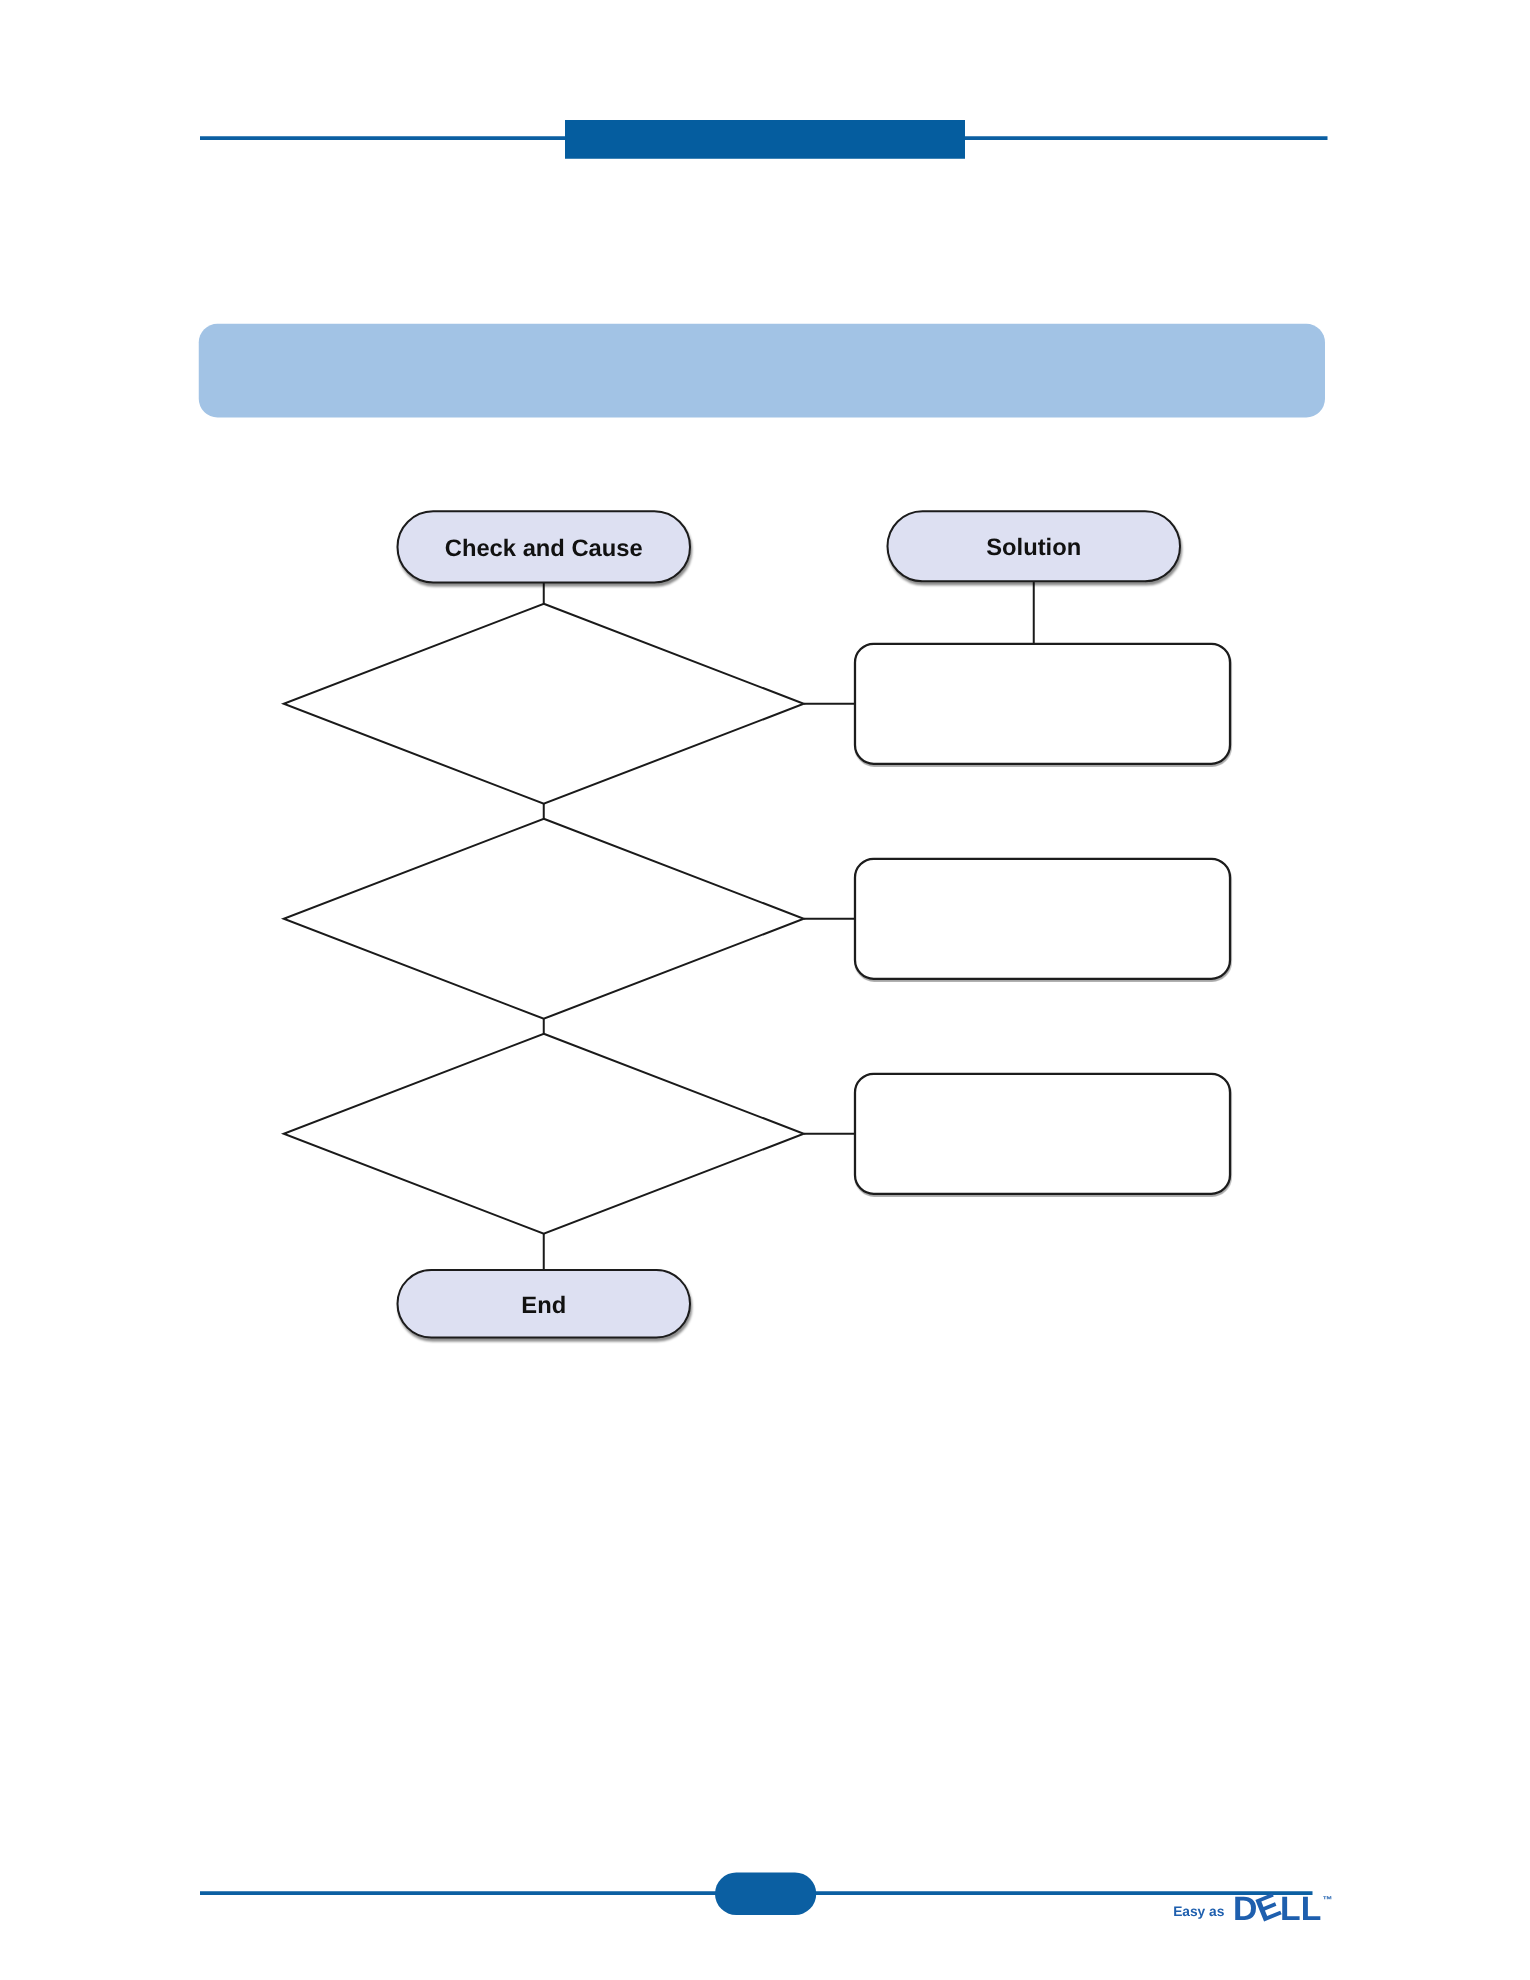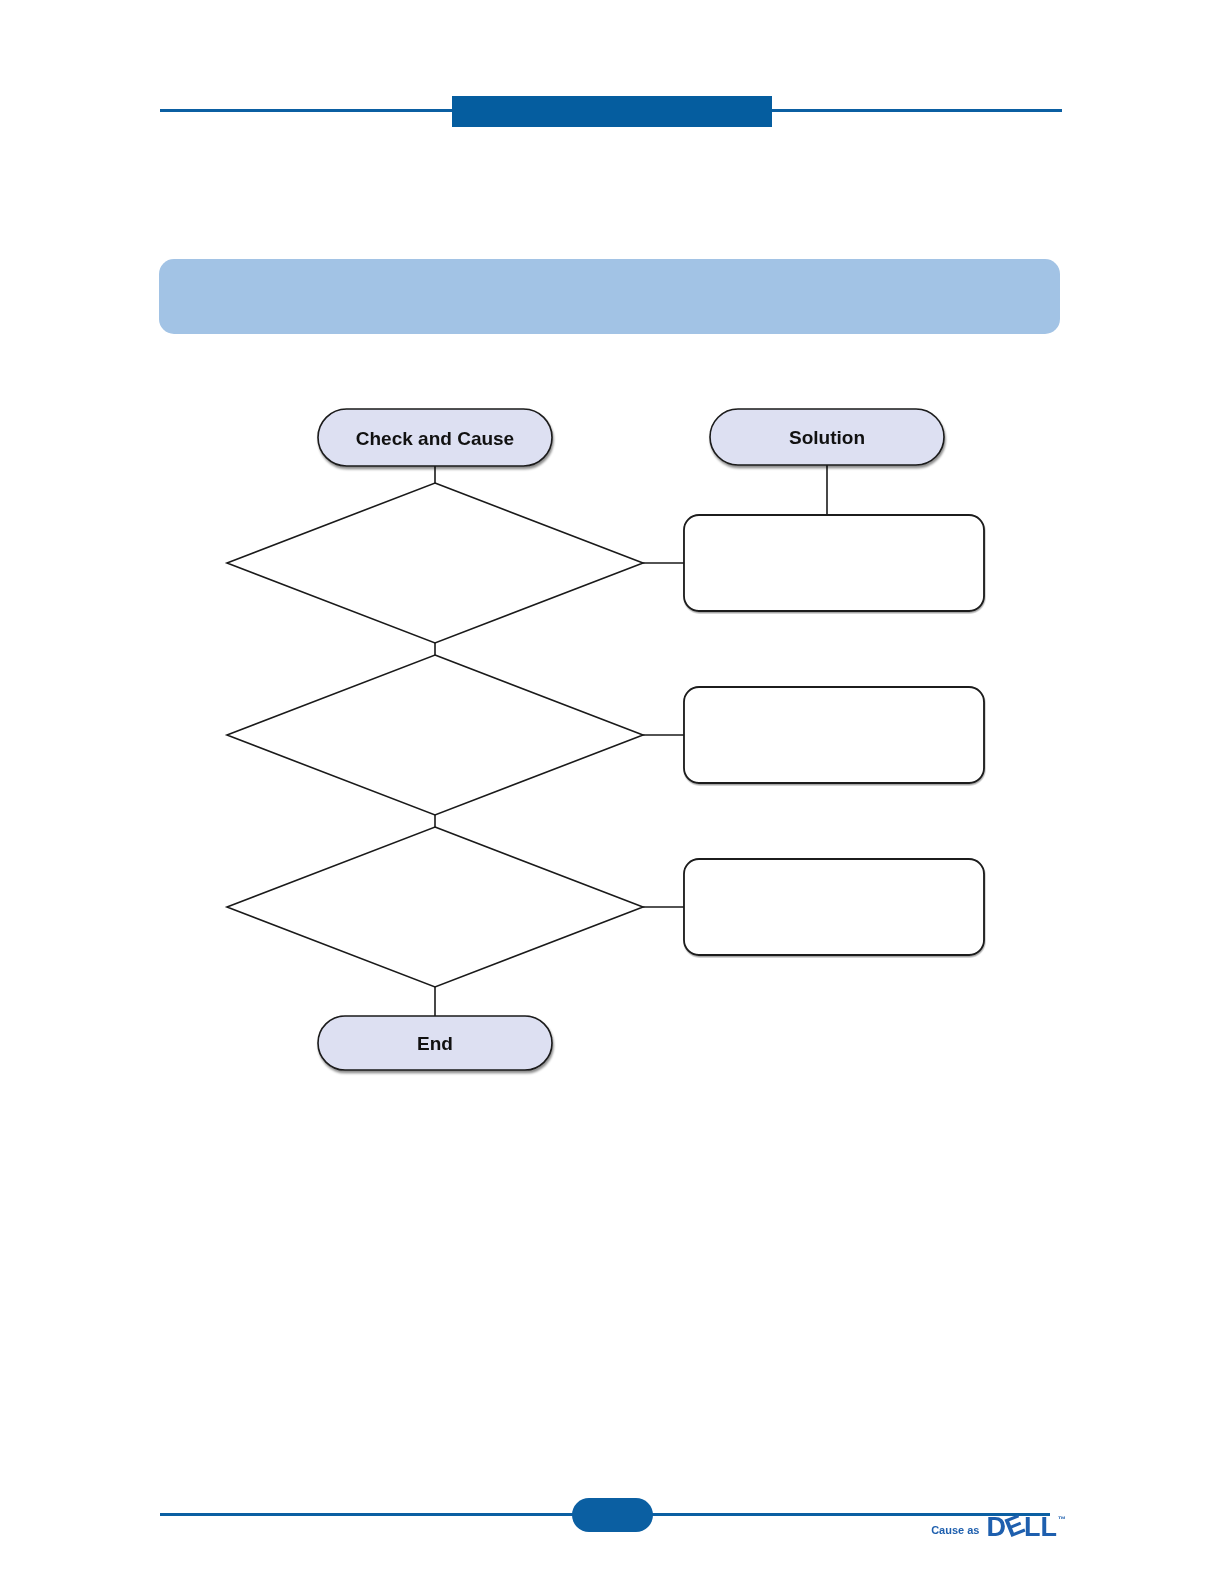--- a/index.html
+++ b/index.html
@@ -171,20 +171,20 @@
     <rect class="solution-box" x="684" y="838" width="300" height="96" rx="15" filter="url(#boxshadow)"></rect>
 
     <rect class="pill-shape" x="318" y="995" width="234" height="54" rx="27" filter="url(#pillshadow)"></rect>
     <text x="435" y="1029">End</text>
   </svg>
 
   <div class="footer-rule"></div>
   <div class="footer-page-badge"></div>
 
   <div class="dell-logo">
-    <span class="easy-as">Cause as</span>
+    <span class="easy-as">Easy as</span>
     <span class="dell-word"><span>D</span><span class="tilted-e">E</span><span>L</span><span>L</span></span>
     <span class="dell-tm">™</span>
   </div>
 
   <div class="bottom-left-underline"></div>
 
 </div>
 
 </body></html>

